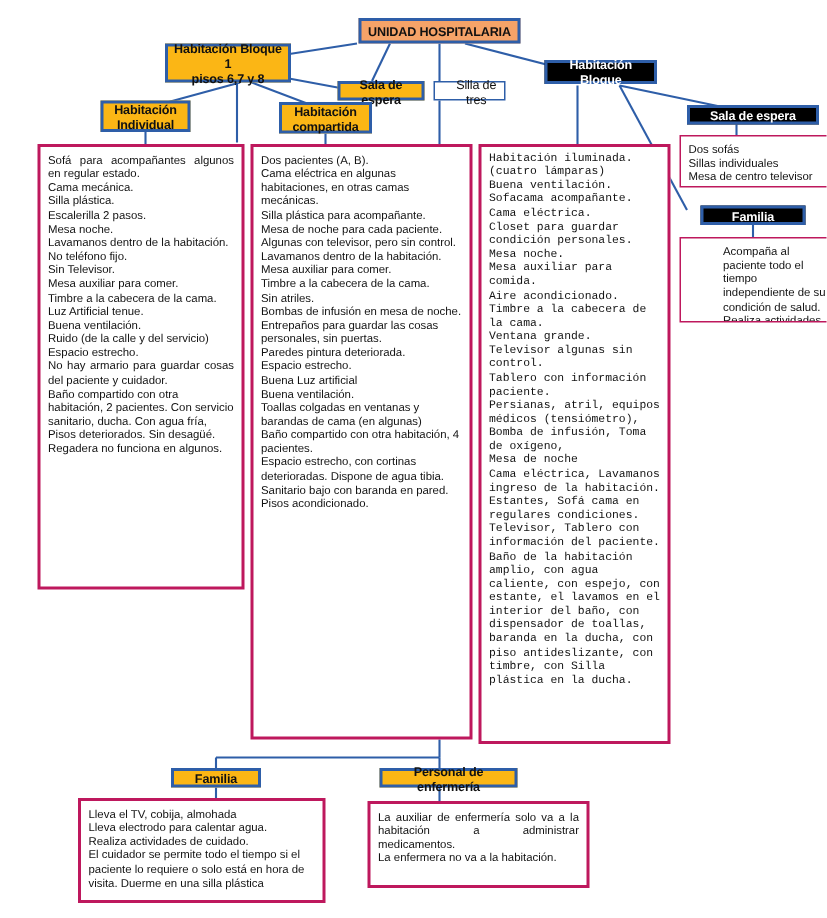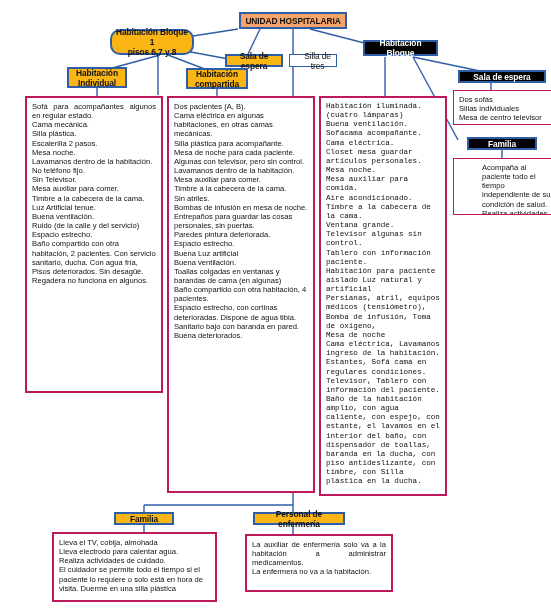--- a/index.html
+++ b/index.html
@@ -73,21 +73,21 @@
 
       <line x1="283" y1="505" x2="283" y2="513"></line>
       <line x1="283" y1="525" x2="283" y2="534"></line>
     </g>
   </svg>
 
   <div class="node orange" style="left:229px;top:12px;width:108px;height:17px;">
     <span>UNIDAD HOSPITALARIA</span>
   </div>
 
-  <div class="node yellow" style="left:100px;top:29px;width:84px;height:26px;flex-direction:column;border-radius:10px;">
+  <div class="node yellow" style="left:100px;top:29px;width:84px;height:26px;flex-direction:column;">
     <span>Habitación Bloque 1</span>
     <span>pisos 6,7 y 8</span>
   </div>
 
   <div class="node yellow" style="left:215px;top:54px;width:58px;height:13px;">
     <span>Sala de espera</span>
   </div>
 
   <div class="node white" style="left:279px;top:54px;width:48px;height:13px;border-width:1.5px;padding-left:12px;">
     <span>Silla de tres</span>
@@ -131,20 +131,21 @@
       <p>Mesa noche.</p>
       <p>Lavamanos dentro de la habitación.</p>
       <p>No teléfono fijo.</p>
       <p>Sin Televisor.</p>
       <p>Mesa auxiliar para comer.</p>
       <p>Timbre a la cabecera de la cama.</p>
       <p>Luz Artificial tenue.</p>
       <p>Buena ventilación.</p>
       <p>Ruido (de la calle y del servicio)</p>
       <p>Espacio estrecho.</p>
+      <p>No hay armario para guardar cosas del paciente y cuidador.</p>
       <p>Baño compartido con otra habitación, 2 pacientes. Con servicio sanitario, ducha. Con agua fría, Pisos deteriorados. Sin desagüé. Regadera no funciona en algunos.</p>
     </div>
 
   <div class="tbox" id="box-compartida" style="left:157px;top:96px;width:148px;height:397px;">
       <p>Dos pacientes (A, B).</p>
       <p>Cama eléctrica en algunas habitaciones, en otras camas mecánicas.</p>
       <p>Silla plástica para acompañante.</p>
       <p>Mesa de noche para cada paciente.</p>
       <p>Algunas con televisor, pero sin control.</p>
       <p>Lavamanos dentro de la habitación.</p>
@@ -153,37 +154,36 @@
       <p>Sin atriles.</p>
       <p>Bombas de infusión en mesa de noche.</p>
       <p>Entrepaños para guardar las cosas personales, sin puertas.</p>
       <p>Paredes pintura deteriorada.</p>
       <p>Espacio estrecho.</p>
       <p>Buena Luz artificial</p>
       <p>Buena ventilación.</p>
       <p>Toallas colgadas en ventanas y barandas de cama (en algunas)</p>
       <p>Baño compartido con otra habitación, 4 pacientes.</p>
       <p>Espacio estrecho, con cortinas deterioradas. Dispone de agua tibia. Sanitario bajo con baranda en pared.</p>
-      <p>Buena deteriorados.</p>
+      <p>Pisos acondicionado.</p>
     </div>
 
   <div class="tbox" id="box-bloque" style="left:309px;top:96px;width:128px;height:400px;font-family:Liberation Mono, monospace;">
       <p>Habitación iluminada. (cuatro lámparas)</p>
       <p>Buena ventilación.</p>
       <p>Sofacama acompañante.</p>
       <p>Cama eléctrica.</p>
-      <p>Closet mesa guardar artículos personales.</p>
+      <p>Closet para guardar condición personales.</p>
       <p>Mesa noche.</p>
       <p>Mesa auxiliar para comida.</p>
       <p>Aire acondicionado.</p>
       <p>Timbre a la cabecera de la cama.</p>
       <p>Ventana grande.</p>
       <p>Televisor algunas sin control.</p>
       <p>Tablero con información paciente.</p>
-      <p>Habitación para paciente aislado Luz natural y artificial</p>
       <p>Persianas, atril, equipos médicos (tensiómetro), Bomba de infusión, Toma de oxígeno,</p>
       <p>Mesa de noche</p>
       <p>Cama eléctrica, Lavamanos ingreso de la habitación.</p>
       <p>Estantes, Sofá cama en regulares condiciones.</p>
       <p>Televisor, Tablero con información del paciente.</p>
       <p>Baño de la habitación amplio, con agua caliente, con espejo, con estante, el lavamos en el interior del baño, con dispensador de toallas, baranda en la ducha, con piso antideslizante, con timbre, con Silla plástica en la ducha.</p>
     </div>
 
   <div class="tbox thin" id="box-sala-der" style="left:443px;top:90px;width:105px;height:35px;">
       <p>Dos sofás</p>

